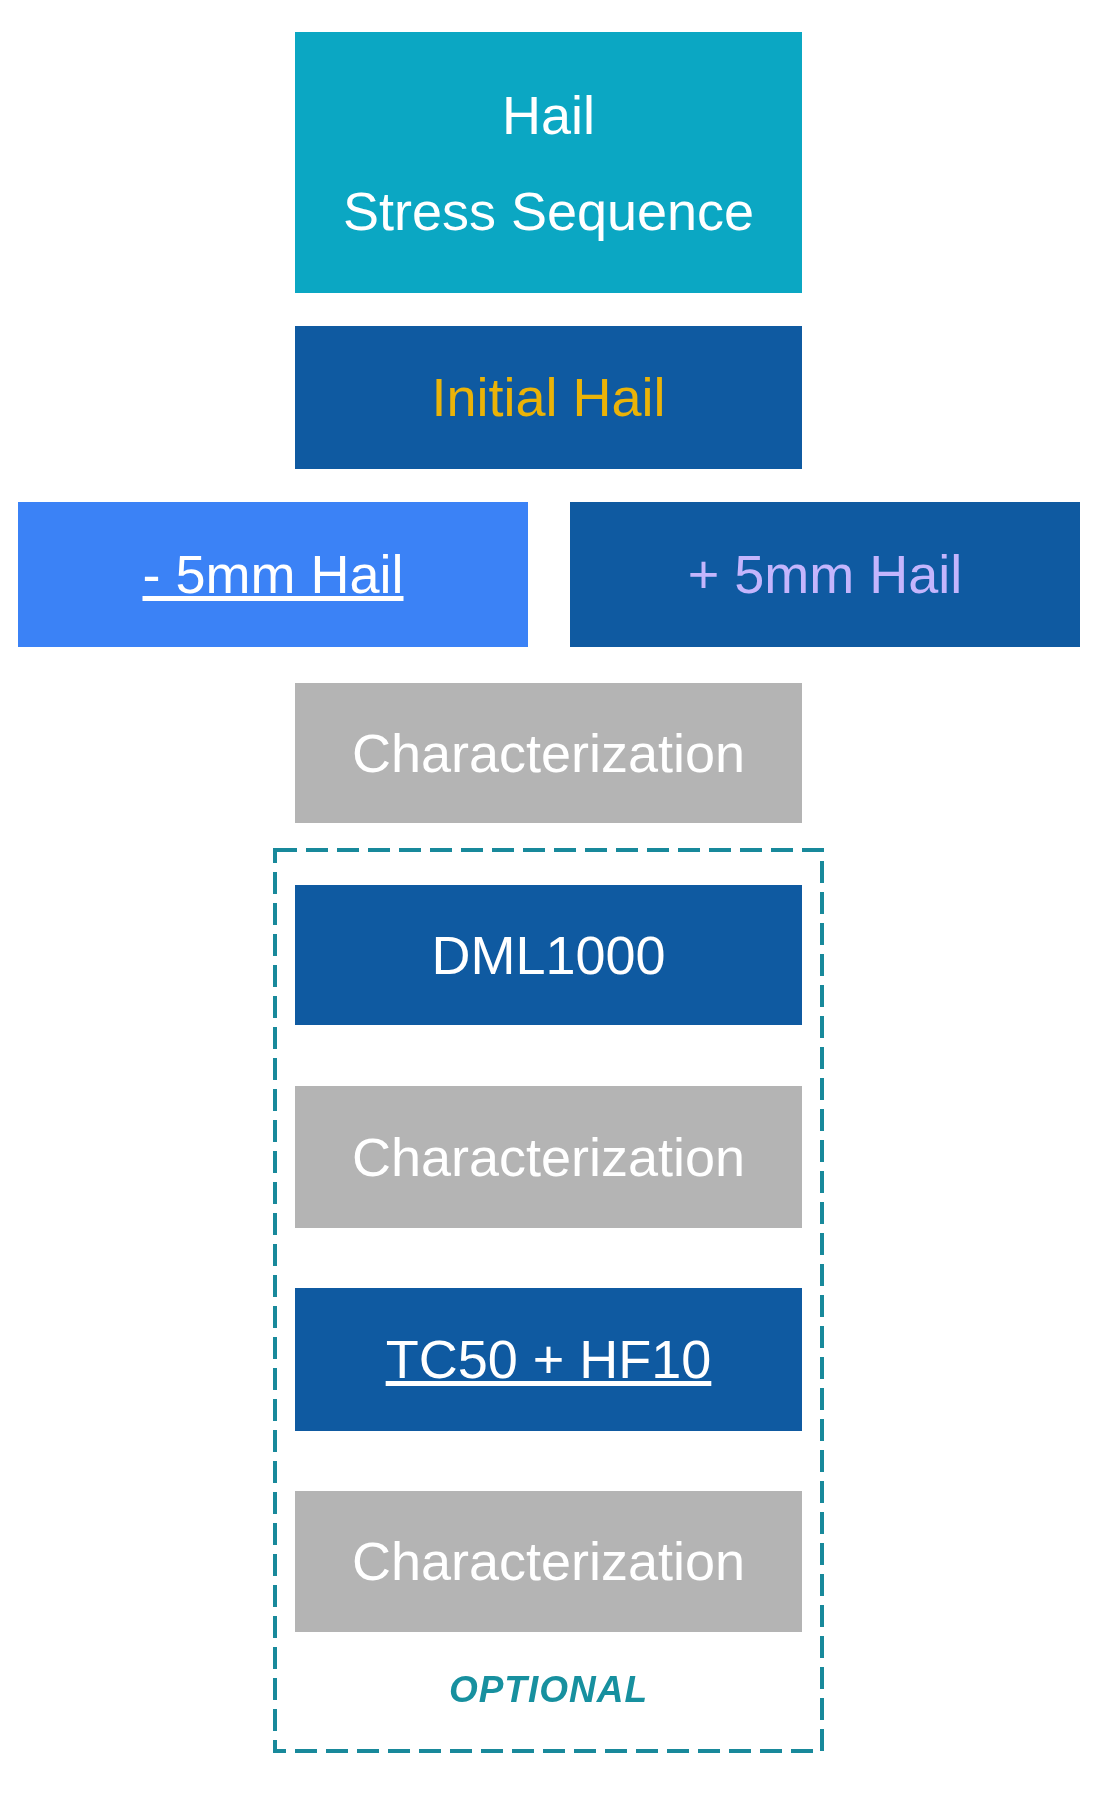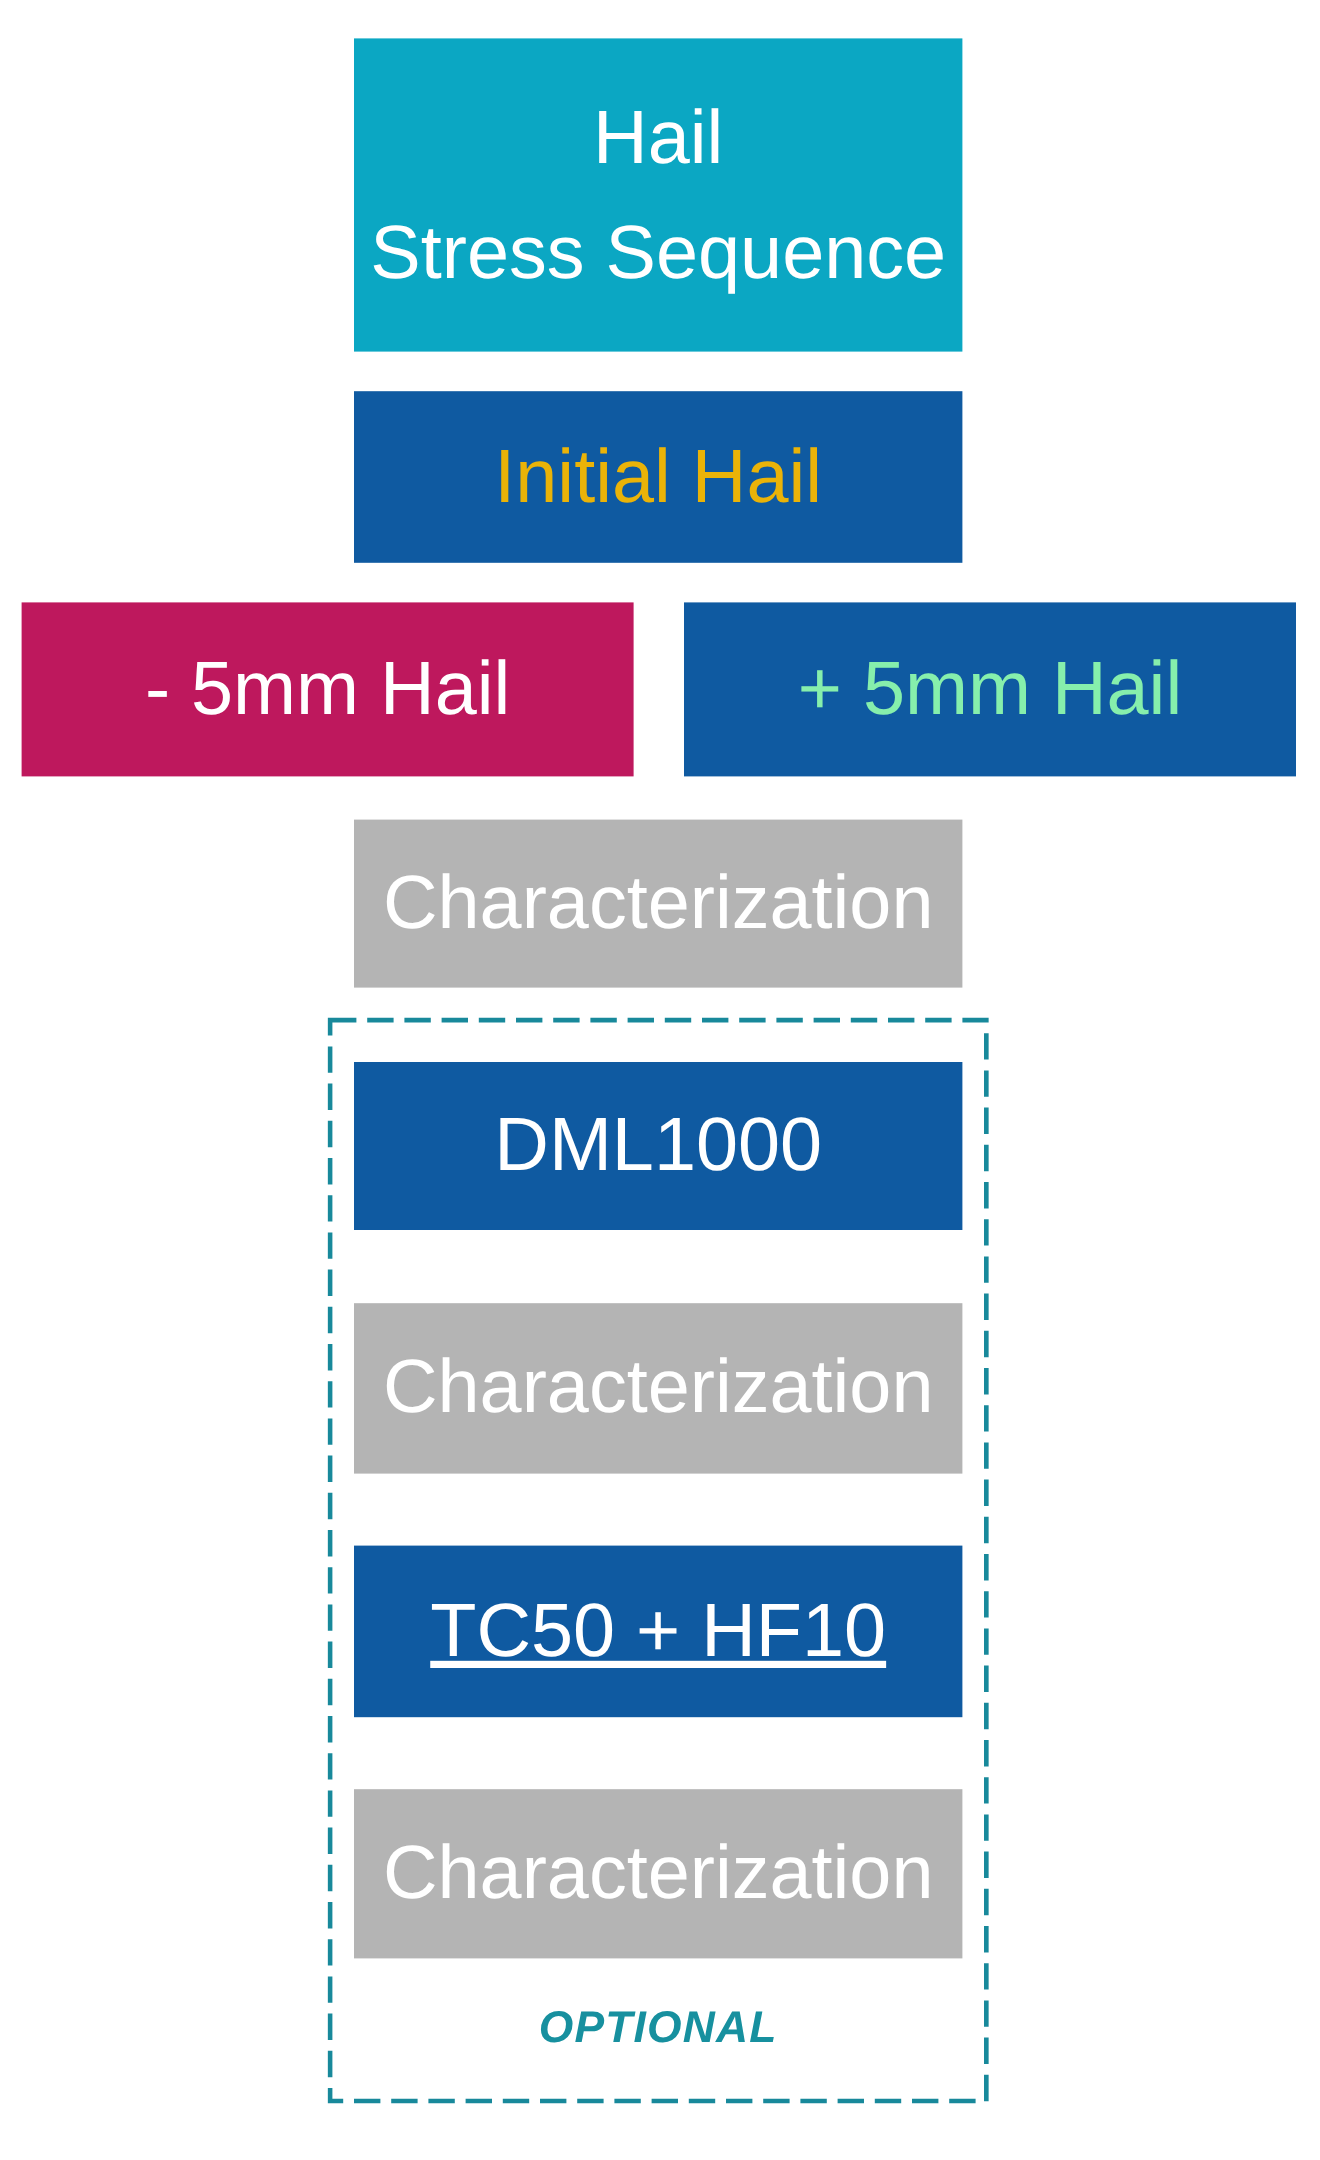--- a/index.html
+++ b/index.html
@@ -15,21 +15,21 @@
     background: #ffffff;
     overflow: hidden;
   }
   .node {
     position: absolute;
     display: flex;
     align-items: center;
     justify-content: center;
     text-align: center;
     color: #ffffff;
-    font-size: 63px;
+    font-size: 54px;
     font-weight: 400;
     line-height: 1.2;
     white-space: pre;
   }
   .title-box {
     left: 295px; top: 32px;
     width: 507px; height: 261px;
     flex-direction: column;
     line-height: 96px;
   }
@@ -69,23 +69,23 @@
 
 <div class="canvas">
 
   <div class="node title-box" style="background-color: rgb(11, 167, 195); color: rgb(255, 255, 255);">
     <span>Hail</span>
     <span>Stress Sequence</span>
   </div>
 
   <div class="node initial-hail" style="background-color: rgb(15, 90, 161); color: #eab308;">Initial Hail</div>
 
-  <div class="node minus-hail" style="background-color: #be185d; color: rgb(255, 255, 255);">- 5mm Hail</div>
+  <div class="node minus-hail" style="background-color: #3b82f6; color: rgb(255, 255, 255); text-decoration: underline;">- 5mm Hail</div>
 
-  <div class="node plus-hail" style="background-color: rgb(15, 90, 161); color: #86efac;">+ 5mm Hail</div>
+  <div class="node plus-hail" style="background-color: rgb(15, 90, 161); color: #c4b5fd;">+ 5mm Hail</div>
 
   <div class="node char-1" style="background-color: rgb(180, 180, 180); color: rgb(255, 255, 255);">Characterization</div>
 
   <div class="optional-group">
     <svg width="551" height="905" viewBox="0 0 551 905">
       <rect x="2" y="2" width="547" height="901" fill="none" stroke-width="4" stroke-dasharray="22 9" stroke="#18899B"></rect>
     </svg>
   </div>
 
   <div class="node dml1000" style="background-color: rgb(15, 90, 161); color: rgb(255, 255, 255);">DML1000</div>

